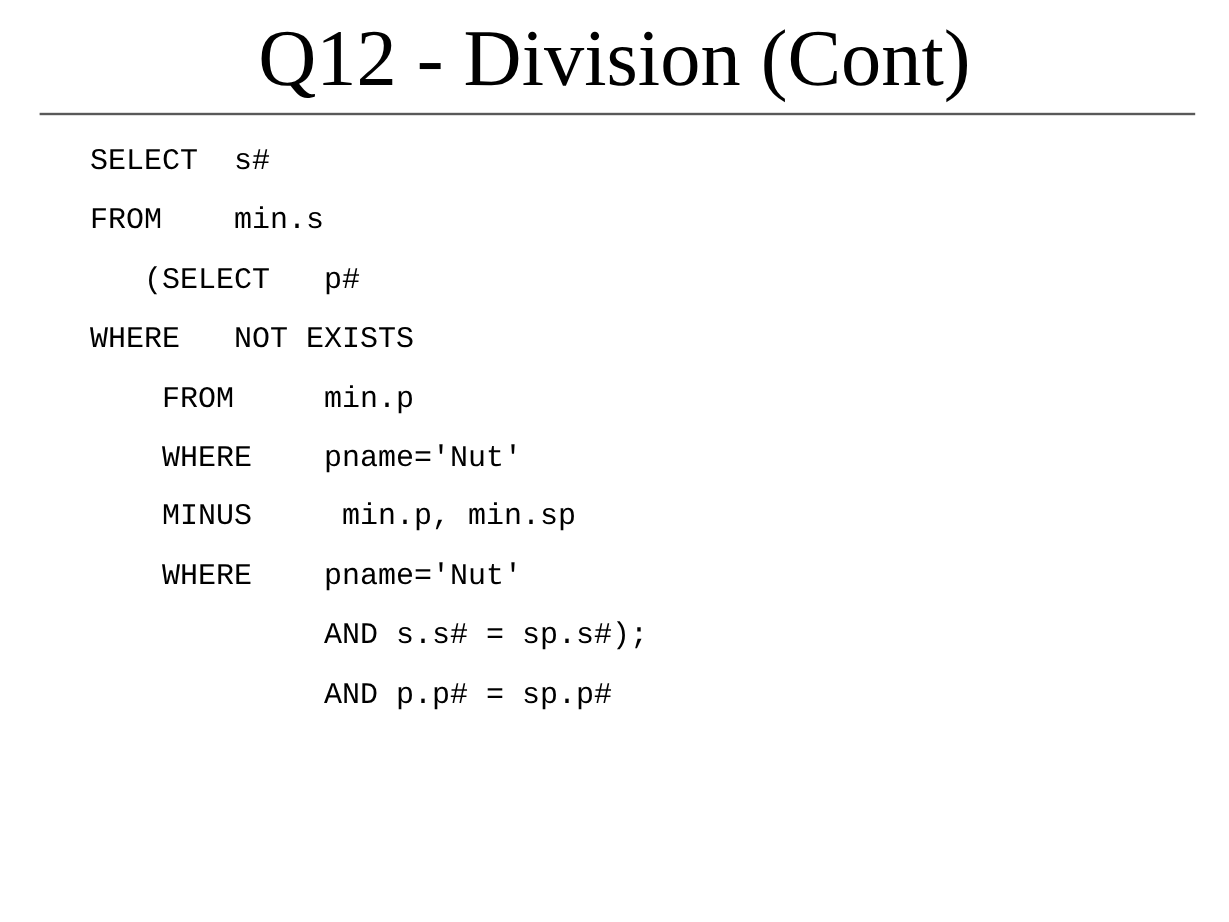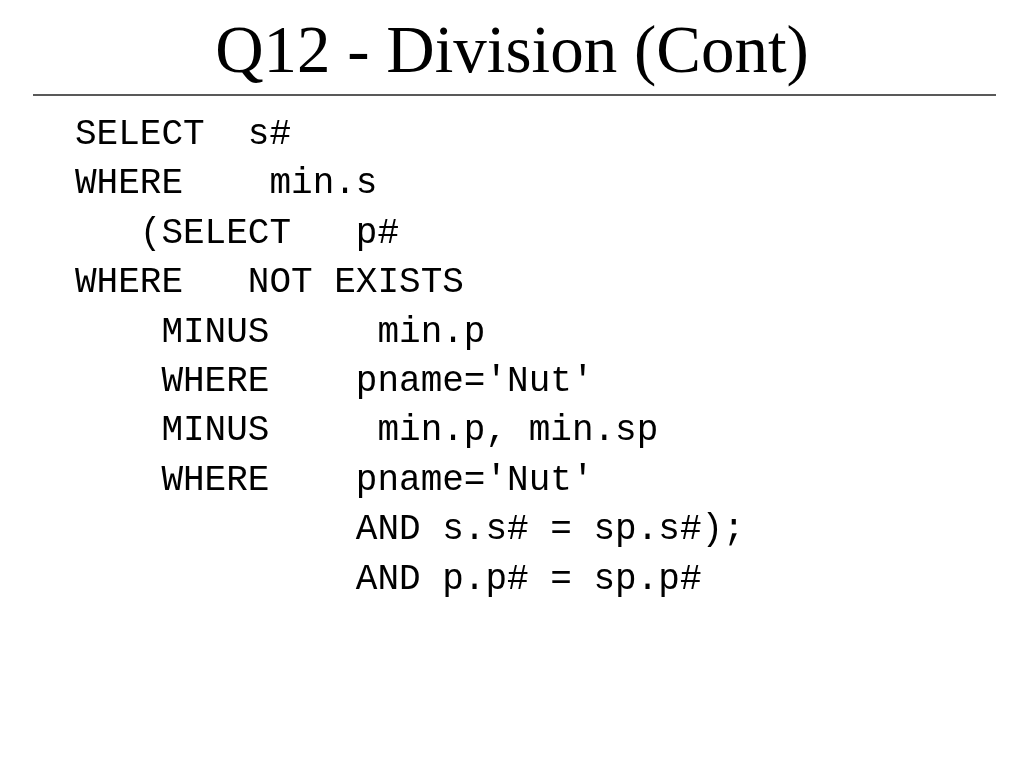--- a/index.html
+++ b/index.html
@@ -34,21 +34,21 @@
     left: 33px;
     width: 963px;
     height: 2px;
     background: #595959;
   }
   .sql-code-block {
     position: absolute;
     left: 75px;
     top: 110px;
     font-family: "Liberation Mono", monospace;
-    font-size: 36px;
+    font-size: 25px;
     line-height: 49.4px;
     color: #000000;
   }
   .code-line {
     white-space: pre;
     height: 49.4px;
   }
   .page-number {
     position: absolute;
     top: 734px;
@@ -63,24 +63,24 @@
 <body>
 
 <div class="slide">
 
   <div class="slide-title">Q12 - Division (Cont)</div>
 
   <div class="title-divider"></div>
 
   <div class="sql-code-block">
     <div class="code-line">SELECT  s#</div>
-    <div class="code-line">WHERE    min.s</div>
+    <div class="code-line">FROM    min.s</div>
     <div class="code-line">   (SELECT   p#</div>
     <div class="code-line">WHERE   NOT EXISTS</div>
-    <div class="code-line">    MINUS     min.p</div>
+    <div class="code-line">    FROM     min.p</div>
     <div class="code-line">    WHERE    pname='Nut'</div>
     <div class="code-line">    MINUS     min.p, min.sp</div>
     <div class="code-line">    WHERE    pname='Nut'</div>
     <div class="code-line">             AND s.s# = sp.s#);</div>
     <div class="code-line">             AND p.p# = sp.p#</div>
   </div>
 
   <div class="page-number">49</div>
 
 </div>

